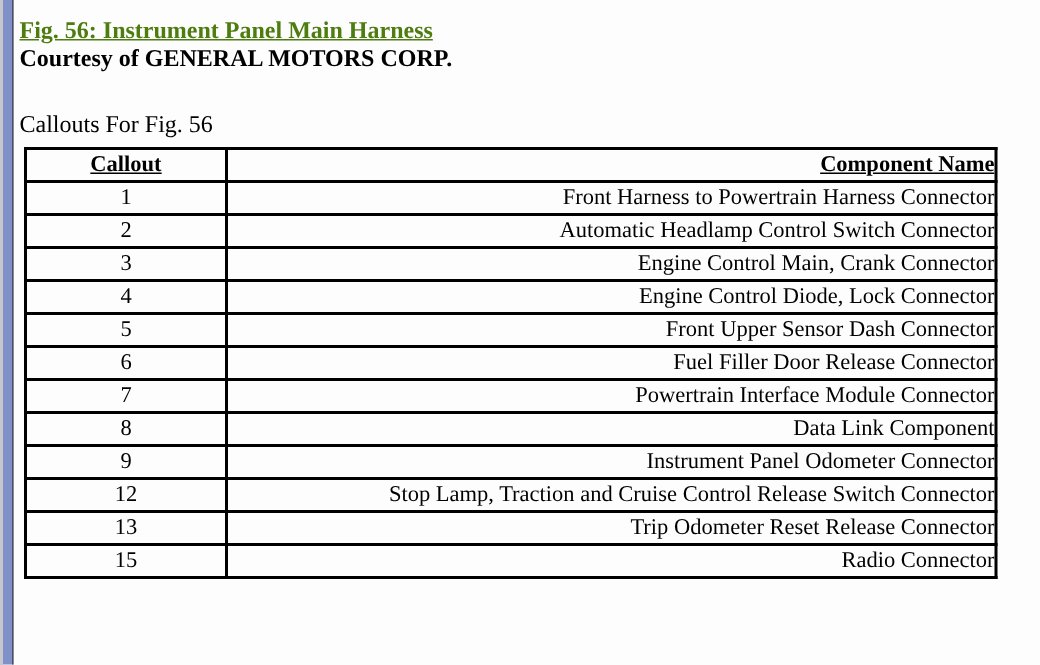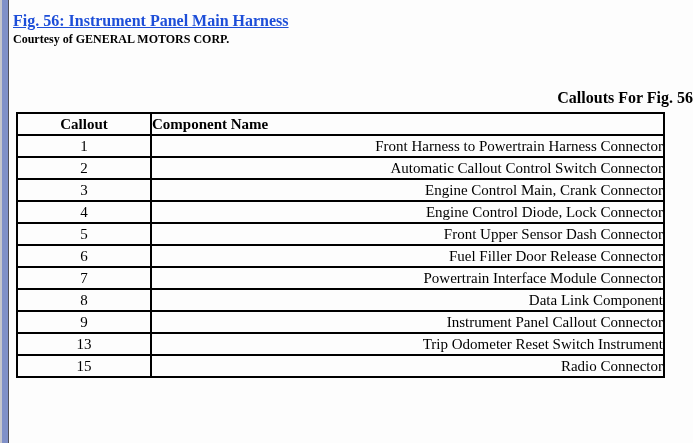--- a/index.html
+++ b/index.html
@@ -23,38 +23,37 @@
   .content {
     position: absolute;
     left: 13px;
     top: 12px;
     right: 0;
   }
   .fig-link {
     display: inline-block;
     font-size: 16px;
     font-weight: bold;
-    color: #1d4ed8;
+    color: #4d7c0f;
     text-decoration: underline;
     line-height: 17px;
     cursor: pointer;
   }
   .courtesy {
-    font-size: 12px;
+    font-size: 16px;
     font-weight: bold;
     line-height: 17px;
     margin-top: 1px;
   }
   .callouts-heading {
     font-size: 16px;
-    font-weight: bold;
-    margin-top: 41px;
+    font-weight: normal;
+    margin-top: 27px;
     margin-bottom: 6px;
     line-height: 17px;
-    text-align: right;
   }
   table.callouts {
     border-collapse: collapse;
     margin-left: 3px;
     table-layout: fixed;
     width: 649px;
   }
   table.callouts th,
   table.callouts td {
     border: 2px solid #000;
@@ -64,29 +63,30 @@
     line-height: 20px;
     background: #fdfdfd;
     overflow: hidden;
     white-space: nowrap;
   }
   th.col-callout, td.cell-callout {
     width: 132px;
     text-align: center;
   }
   th.col-component {
-    text-align: left;
+    text-align: right;
     font-weight: bold;
   }
   td.cell-component {
     text-align: right;
     padding-left: 6px;
   }
   table.callouts th {
     font-weight: bold;
+    text-decoration: underline;
   }
 </style>
 </head>
 <body>
 
 <div class="frame-bar"></div>
 
 <div class="content">
 
   <a class="fig-link">Fig. 56: Instrument Panel Main Harness</a>
@@ -102,21 +102,21 @@
         <th class="col-component">Component Name</th>
       </tr>
     </thead>
     <tbody>
       <tr>
         <td class="cell-callout">1</td>
         <td class="cell-component">Front Harness to Powertrain Harness Connector</td>
       </tr>
       <tr>
         <td class="cell-callout">2</td>
-        <td class="cell-component">Automatic Callout Control Switch Connector</td>
+        <td class="cell-component">Automatic Headlamp Control Switch Connector</td>
       </tr>
       <tr>
         <td class="cell-callout">3</td>
         <td class="cell-component">Engine Control Main, Crank Connector</td>
       </tr>
       <tr>
         <td class="cell-callout">4</td>
         <td class="cell-component">Engine Control Diode, Lock Connector</td>
       </tr>
       <tr>
@@ -130,25 +130,29 @@
       <tr>
         <td class="cell-callout">7</td>
         <td class="cell-component">Powertrain Interface Module Connector</td>
       </tr>
       <tr>
         <td class="cell-callout">8</td>
         <td class="cell-component">Data Link Component</td>
       </tr>
       <tr>
         <td class="cell-callout">9</td>
-        <td class="cell-component">Instrument Panel Callout Connector</td>
+        <td class="cell-component">Instrument Panel Odometer Connector</td>
+      </tr>
+      <tr>
+        <td class="cell-callout">12</td>
+        <td class="cell-component">Stop Lamp, Traction and Cruise Control Release Switch Connector</td>
       </tr>
       <tr>
         <td class="cell-callout">13</td>
-        <td class="cell-component">Trip Odometer Reset Switch Instrument</td>
+        <td class="cell-component">Trip Odometer Reset Release Connector</td>
       </tr>
       <tr>
         <td class="cell-callout">15</td>
         <td class="cell-component">Radio Connector</td>
       </tr>
     </tbody>
   </table>
 
 </div>
 

